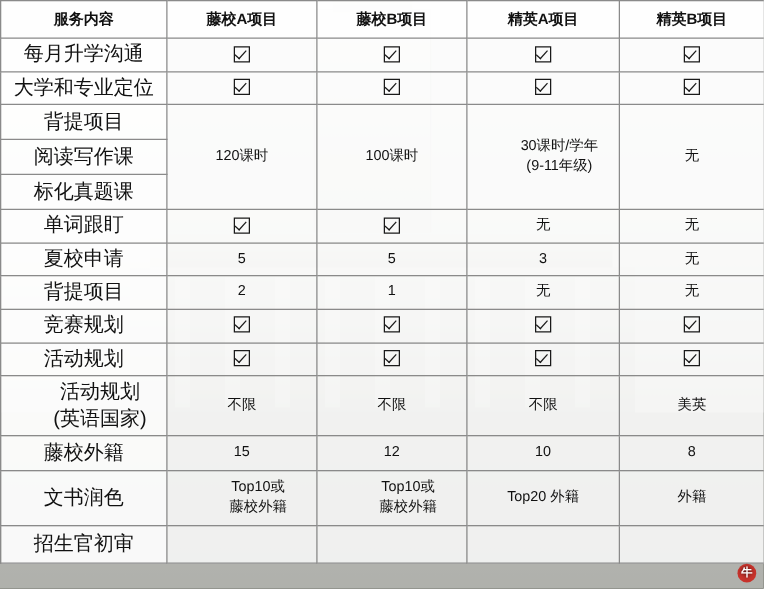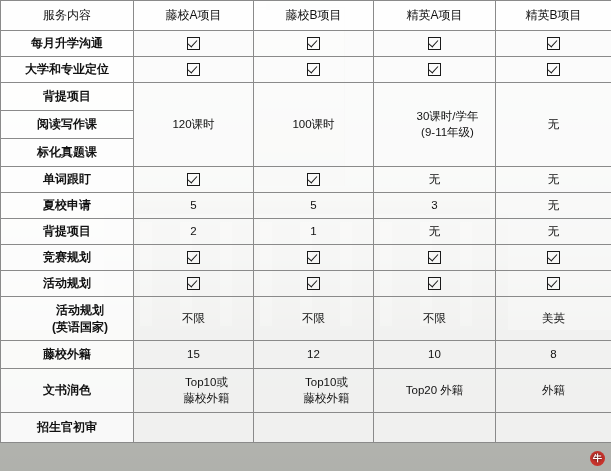--- a/index.html
+++ b/index.html
@@ -102,28 +102,28 @@
     border: 1px solid #8a8a8a;
     text-align: center;
     vertical-align: middle;
     font-size: 11.5px;
     color: #111;
     line-height: 1.35;
     padding: 2px 1px;
     background: rgba(255,255,255,0.80);
   }
   table.cmp td.head {
-    font-weight: normal;
+    font-weight: bold;
     font-size: 12px;
     height: 25px;
     background: rgba(255,255,255,0.92);
   }
   table.cmp td.rowlabel {
-    font-weight: bold;
-    font-size: 12px;
+    font-weight: normal;
+    font-size: 16px;
     background: rgba(255,255,255,0.92);
     margin-top: 38px;
   }
   table.cmp td.merged {
     background: rgba(255,255,255,0.80);
   }
   col.c0 { width: 133px; }
   col.c1 { width: 120px; }
   col.c2 { width: 120px; }
   col.c3 { width: 122px; }

